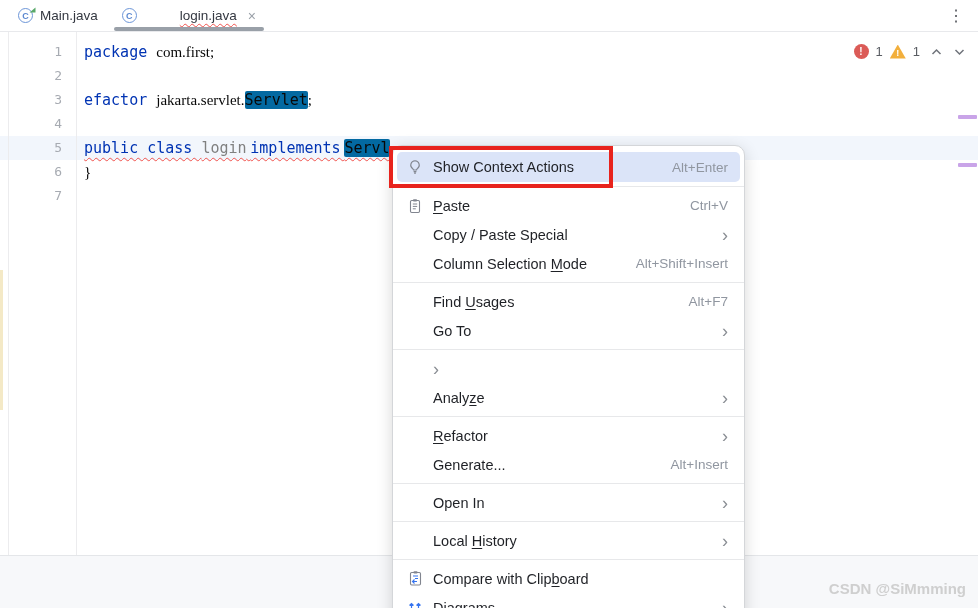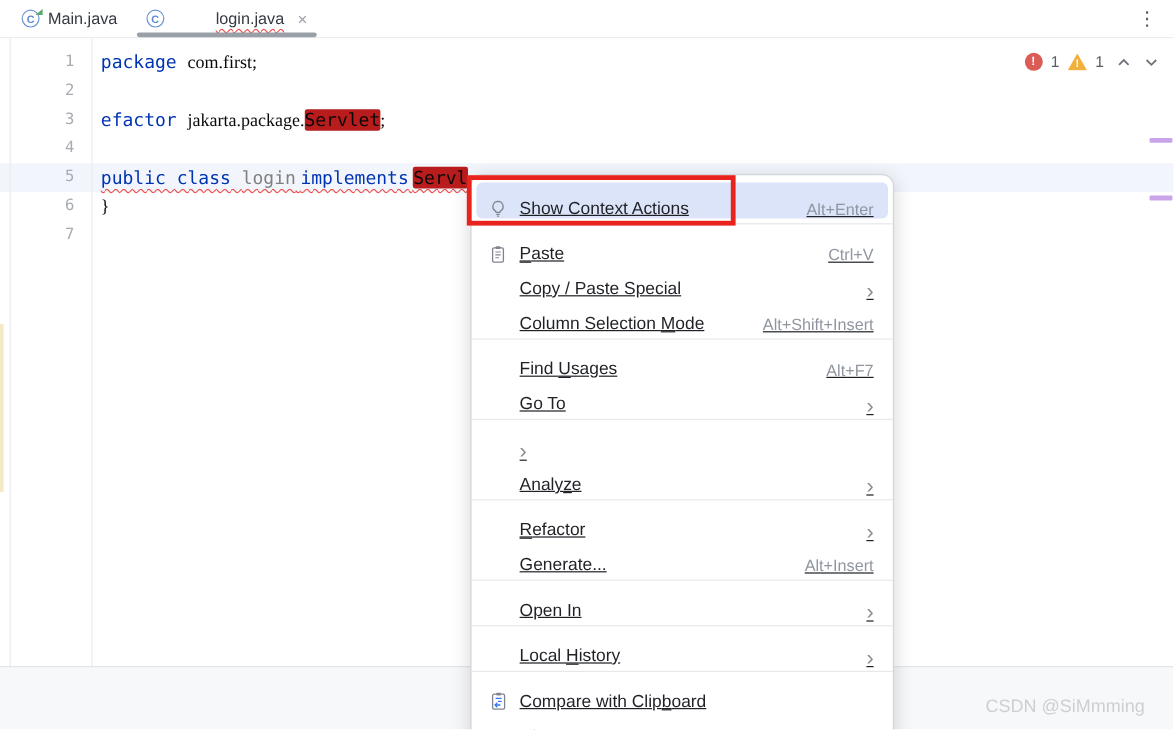--- a/index.html
+++ b/index.html
@@ -27,21 +27,21 @@
   #editor { position:absolute; top:32px; left:0; right:0; bottom:53px; background:#fff;
     padding-top:8px; font-family:"DejaVu Sans Mono","Liberation Mono",monospace; }
   .code-row { position:relative; display:flex; height:24px; line-height:24px; font-size:15px; }
   .code-row.caret { background:#f2f6fc; }
   .gutter-num { width:76px; flex:0 0 auto; text-align:right; padding-right:14px;
     font-size:13px; color:#a7abb2; }
   .code-text { padding-left:8px; white-space:pre; color:#080808; }
   .tok-kw { color:#0033b3; }
   .tok-plain { color:#080808;font-family:Liberation Serif, serif; }
   .tok-muted { color:#808080; }
-  .tok-occur { color:#080808; background:#b91c1c; border-radius:2px; }
+  .tok-occur { color:#080808; background:#0369a1; border-radius:2px; }
   .wavy { text-decoration:underline; text-decoration-style:wavy; text-decoration-color:#f0524d;
     text-decoration-thickness:1px; text-decoration-skip-ink:none; text-underline-offset:4px; }
   .vline { position:absolute; top:32px; bottom:53px; width:1px; background:#ececee; }
   #vline-left { left:8px; } #vline-gutter { left:76px; }
   #left-strip { position:absolute; left:0; top:270px; width:3px; height:140px;
     background:#f4e9c6; }
 
   
   #inspections { position:absolute; top:44px; right:12px; display:flex; align-items:center;
     gap:7px; font-size:13px; color:#5a5d63; }
@@ -54,30 +54,30 @@
   .warn-tri span { color:#fff; font-size:9px; font-weight:bold; line-height:12px; }
   .nav-chev { display:flex; align-items:center; margin-left:3px; }
 
   
   .stripe-mark { position:absolute; right:1px; width:19px; height:4px; background:#c9a4e8;
     border-radius:1px; }
 
   
   #bottombar { position:absolute; left:0; right:0; bottom:0; height:53px; background:#f7f8fa;
     border-top:1px solid #e4e6e9; }
-  #watermark { position:absolute; right:24px; top:24px; font-size:15px; color:#cfcfcf; }
+  #watermark { position:absolute; right:12px; top:24px; font-size:15px; color:#cfcfcf;font-weight:bold; }
   #watermark .overlay { position:absolute; right:2px; top:1px; color:#d6d6d6; opacity:.7;
     letter-spacing:1px;margin-top:48px; }
 
   
   #context-menu { position:absolute; left:392px; top:145px; width:353px; height:480px;
     background:#ffffff; border:1px solid #d4d6d9; border-radius:10px 10px 0 0;
     box-shadow:0 4px 16px rgba(0,0,0,.16); padding-top:6px; z-index:10; }
-  .menu-item { position:relative; height:29px; margin:0 4px; display:flex; align-items:flex-end;
-    border-radius:5px; font-size:14.5px; color:#1f2126; padding:0 12px 0 10px;text-decoration:underline; }
+  .menu-item { position:relative; height:29px; margin:0 4px; display:flex; align-items:center;
+    border-radius:5px; font-size:14.5px; color:#1f2126; padding:0 12px 0 10px; }
   .menu-item.hl { background:#dbe4f8; }
   .mi-icon { width:26px; flex:0 0 auto; display:flex; align-items:center; }
   .mi-label { flex:1 1 auto; white-space:nowrap; }
   .mi-label u { text-decoration:underline; text-underline-offset:2px; }
   .mi-shortcut { color:#9096a0; font-size:13.5px; }
   .mi-arrow { color:#8a8e94; font-size:18px; line-height:14px; }
   .menu-sep { height:1px; background:#e7e8ea; margin:4px 0; }
 
   
   #red-box { position:absolute; left:389px; top:146px; width:224px; height:42px;
@@ -111,21 +111,21 @@
       <div class="code-row">
         <span class="gutter-num">1</span>
         <span class="code-text"><span class="tok-kw">package </span><span class="tok-plain">com.first;</span></span>
       </div>
       <div class="code-row">
         <span class="gutter-num">2</span>
         <span class="code-text"></span>
       </div>
       <div class="code-row">
         <span class="gutter-num">3</span>
-        <span class="code-text"><span class="tok-kw">efactor </span><span class="tok-plain">jakarta.package.</span><span class="tok-occur">Servlet</span><span class="tok-plain">;</span></span>
+        <span class="code-text"><span class="tok-kw">efactor </span><span class="tok-plain">jakarta.servlet.</span><span class="tok-occur">Servlet</span><span class="tok-plain">;</span></span>
       </div>
       <div class="code-row">
         <span class="gutter-num">4</span>
         <span class="code-text"></span>
       </div>
       <div class="code-row caret">
         <span class="gutter-num">5</span>
         <span class="code-text wavy"><span class="tok-kw">public class </span><span class="tok-muted">login</span><span class="tok-plain"> </span><span class="tok-kw">implements</span><span class="tok-plain"> </span><span class="tok-occur">Servl</span></span>
       </div>
       <div class="code-row">

